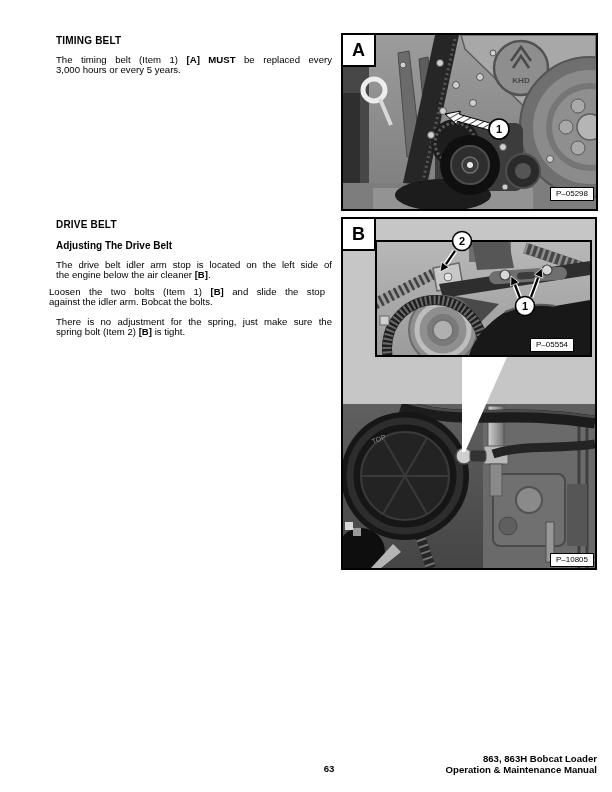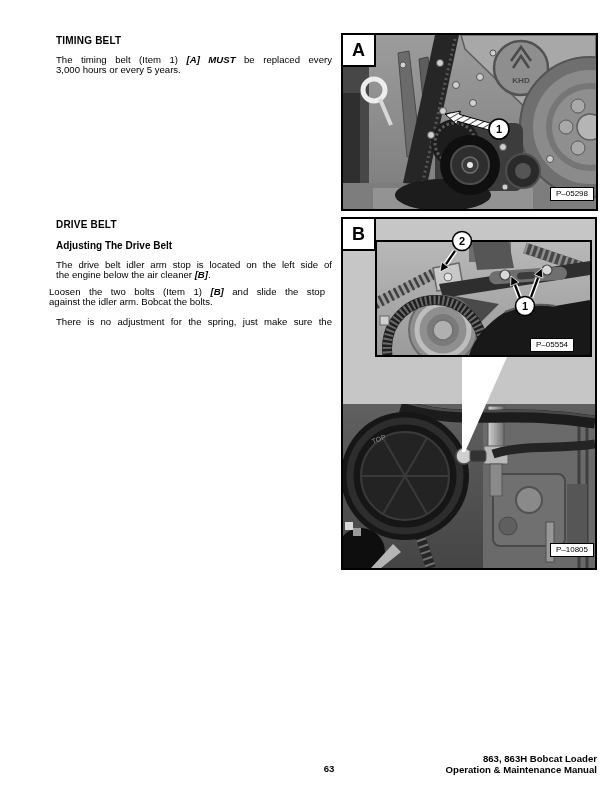--- a/index.html
+++ b/index.html
@@ -7,21 +7,21 @@
     position:relative;width:612px;height:792px;background:#ffffff;
     font-family:"Liberation Sans",sans-serif;color:#000;overflow:hidden;
     margin:0 auto;
   }
   .abs{position:absolute;}
   .h1{font-size:10px;font-weight:bold;letter-spacing:.2px;}
   .h2{font-size:10px;font-weight:bold;}
   .body-block{font-size:9.6px;line-height:10.4px;}
   .jline{text-align:justify;text-align-last:justify;}
   .nline{text-align:left;}
-  .b{font-weight:bold;font-style:italic;}
+  .b{font-weight:bold;}
   
   .fig{box-sizing:border-box;border:2px solid #000;}
   .fig-a{left:341px;top:33px;width:257px;height:178px;background:#8d8d8d;}
   .fig-b{left:341px;top:217px;width:256px;height:353px;background:#c6c6c6;}
   .fig-label{
     position:absolute;left:-2px;top:-2px;width:35px;height:34px;
     background:#fff;border:2px solid #000;box-sizing:border-box;
     display:flex;align-items:center;justify-content:center;
     font-size:18px;font-weight:bold;z-index:6;
   }
@@ -58,20 +58,21 @@
     <div class="nline"><span>the engine below the air cleaner </span><span class="b">[B]</span><span>.</span></div>
   </div>
 
   <div class="abs body-block" style="left:49px;top:287px;width:276px;">
     <div class="jline"><span>Loosen the two bolts (Item 1) </span><span class="b">[B]</span><span> and slide the stop</span></div>
     <div class="nline">against the idler arm. Bobcat the bolts.</div>
   </div>
 
   <div class="abs body-block" style="left:56px;top:317px;width:276px;">
     <div class="jline">There is no adjustment for the spring, just make sure the</div>
+    <div class="nline"><span>spring bolt (Item 2) </span><span class="b">[B]</span><span> is tight.</span></div>
   </div>
 
   <div class="abs fig fig-a">
     <svg width="253" height="174" viewBox="0 0 253 174">
       <defs>
         <linearGradient id="gA" x1="0" y1="0" x2="0" y2="1">
           <stop offset="0" stop-color="#9c9c9c"></stop>
             <stop offset="1" stop-color="#7c7c7c"></stop>
         </linearGradient>
         <pattern id="hatchA" width="5" height="5" patternUnits="userSpaceOnUse" patternTransform="rotate(60)">
@@ -304,21 +305,21 @@
       <g>
         <circle cx="182" cy="87" r="9.5" fill="#fff" stroke="#000" stroke-width="1.6"></circle>
         <text x="182" y="91" text-anchor="middle" font-size="11" font-weight="bold" fill="#000">1</text>
       </g>
     </svg>
 
     <div class="fig-label">
       <span>B</span>
     </div>
     <div class="photo-caption" style="left:187px;top:119px;">P–05554</div>
-    <div class="photo-caption" style="right:1px;bottom:11px;">P–10805</div>
+    <div class="photo-caption" style="right:1px;bottom:1px;">P–10805</div>
   </div>
 
   <div class="abs footer-page" style="left:316px;top:763px;width:26px;">63</div>
   <div class="abs footer-right" style="right:15px;top:753px;width:260px;">
     <div>863, 863H Bobcat Loader</div>
     <div>Operation &amp; Maintenance Manual</div>
   </div>
 
 </div>
 

